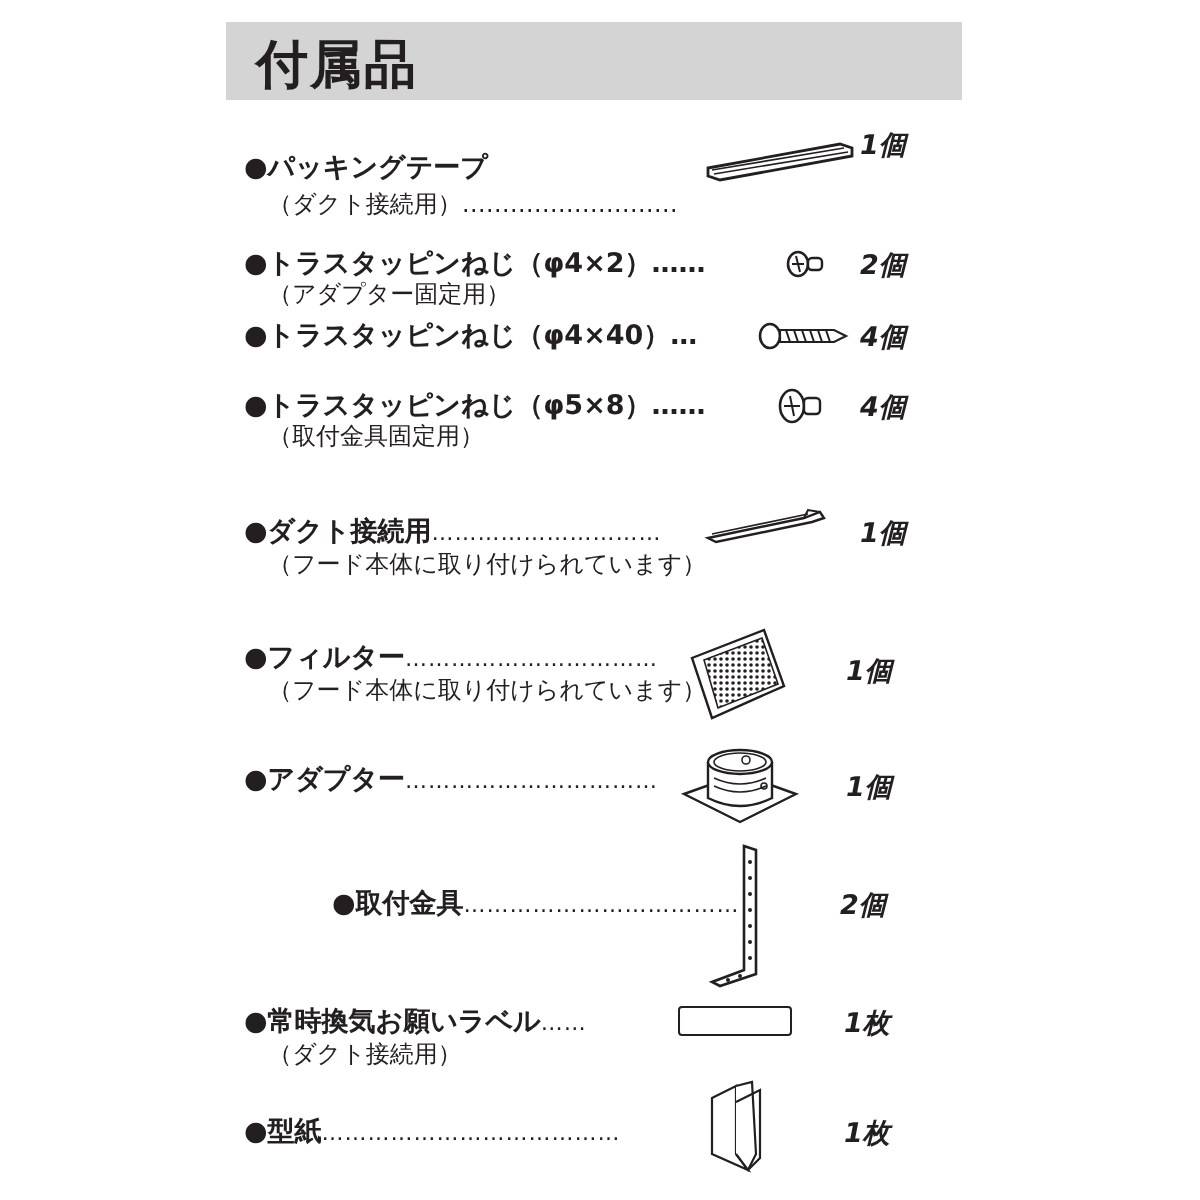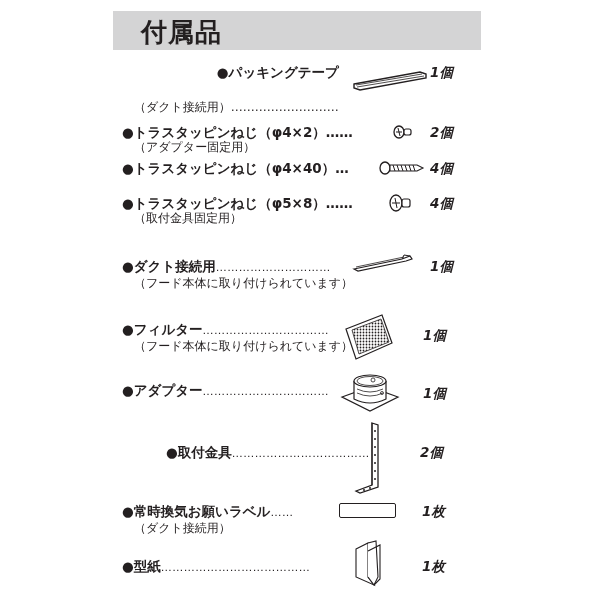--- a/index.html
+++ b/index.html
@@ -1,36 +1,36 @@
 <!DOCTYPE html>
 <html><head>
   <meta charset="utf-8">
   <style>
     html, body { margin: 0; padding: 0; background: #ffffff; }
     body { width: 600px; height: 600px; position: relative; overflow: hidden;
       font-family: "DejaVu Sans", "Liberation Sans", sans-serif; color: #231f20; }
     .header { position: absolute; left: 113px; top: 11px; width: 368px; height: 39px; background: #d4d4d5; }
-    .header-title { position: absolute; left: 28px; top: 4px; font-size: 26px; font-weight: bold; letter-spacing: 1px; color: #231f20; }
+    .header-title { position: absolute; left: 15px; top: 4px; font-size: 26px; font-weight: bold; letter-spacing: 1px; color: #231f20; }
     .item { position: absolute; left: 122px; }
     .name { font-size: 13.5px; font-weight: bold; white-space: nowrap; line-height: 16px; }
     .dots { font-weight: normal; font-size: 11px; letter-spacing: 0.5px; }
     .sub { font-size: 12px; font-weight: normal; white-space: nowrap; line-height: 15px; margin-left: 12px; }
     .qty { position: absolute; font-size: 13.5px; font-weight: bold; white-space: nowrap; font-style: italic; }
     .illus { position: absolute; }
   </style>
 </head>
 <body>
 
 <div class="header">
   <span class="header-title">付属品</span>
 </div>
 
-<div class="item" style="top:64px;text-align:right;">
+<div class="item" style="top:76px;">
   <div class="name">●パッキングテープ</div>
-  <div class="sub" style="margin-top:20px;">（ダクト接続用）………………………</div>
+  <div class="sub" style="margin-top:3px;">（ダクト接続用）………………………</div>
 </div>
 <svg class="illus" style="left:350px;top:66px;" width="80" height="26" viewBox="0 0 80 26">
   <path d="M4 18 L70 6 L76 8 L76 12 L10 24 L4 22 Z" fill="#fff" stroke="#231f20" stroke-width="1.4"></path>
   <path d="M6 19 L72 8" stroke="#231f20" stroke-width="0.8"></path>
   <path d="M7 21 L74 10" stroke="#231f20" stroke-width="0.8"></path>
 </svg>
 <div class="qty" style="left:430px;top:64px;">1個</div>
 
 <div class="item" style="top:124px;">
   <div class="name">●トラスタッピンねじ（φ4×2）……</div>

